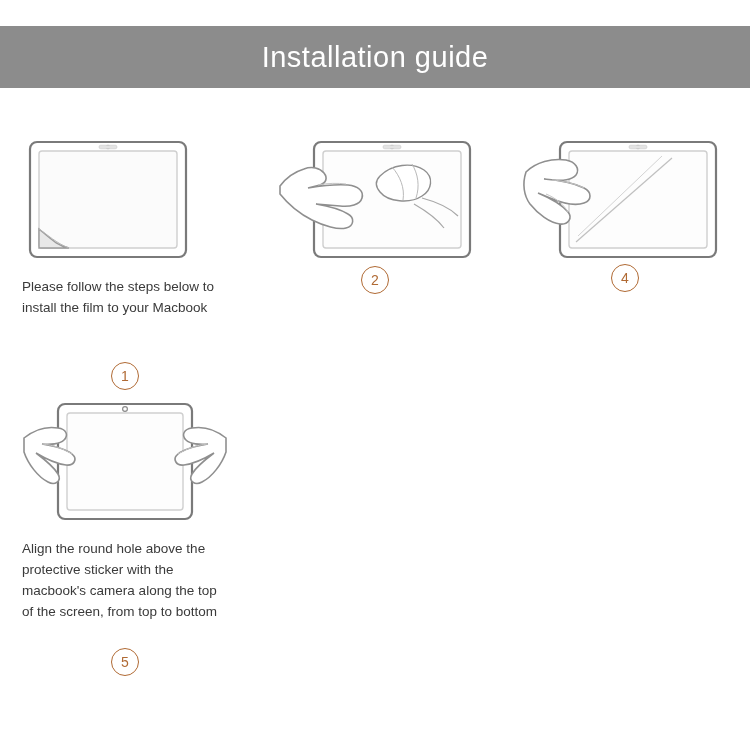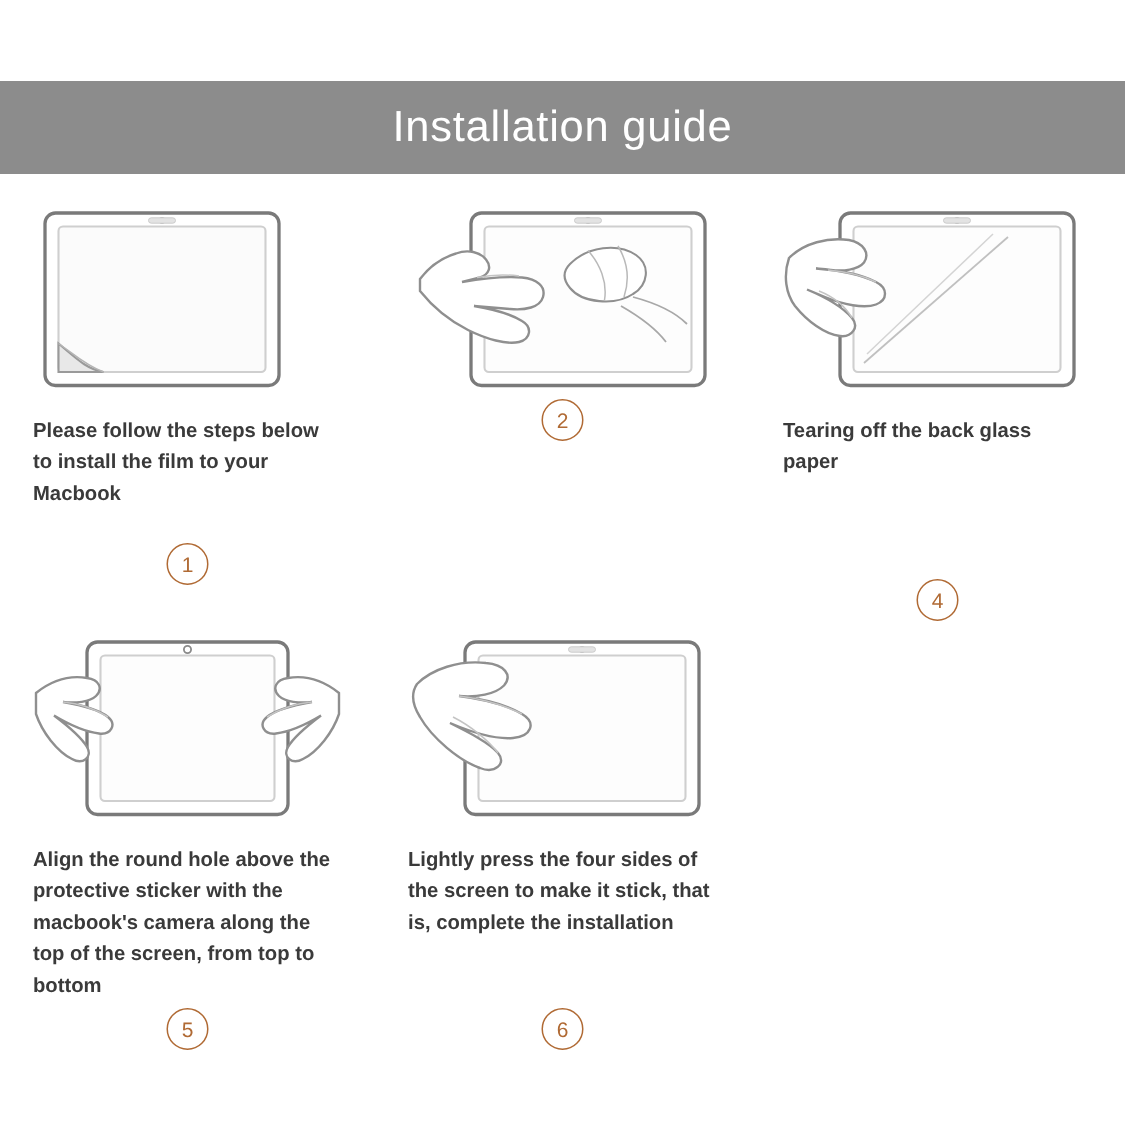--- a/index.html
+++ b/index.html
@@ -19,21 +19,21 @@
     position: relative;
     width: 750px;
     height: 750px;
     background: #ffffff;
   }
 
   
   .header {
     position: absolute;
     left: 0;
-    top: 54px;
+    top: 26px;
     width: 750px;
     height: 62px;
     background: #8c8c8c;
     display: flex;
     align-items: center;
     justify-content: center;
   }
   .header-title {
     color: #ffffff;
     font-size: 29px;
@@ -66,21 +66,20 @@
   }
 
   .caption {
     width: 100%;
     font-size: 13.5px;
     line-height: 21px;
     color: #3a3a3a;
     margin-top: 12px;
     text-align: left;
     min-height: 84px;
-    font-weight: bold;
   }
   .row2 .caption {
     min-height: 110px;
   }
 
   .num {
     width: 26px;
     height: 26px;
     border: 1.4px solid #b06a34;
     border-radius: 50%;
@@ -157,21 +156,20 @@
           <rect x="107" y="9.2" width="18" height="3.6" rx="1.8" fill="#e3e3e3" stroke="#c8c8c8" stroke-width="0.6"></rect>
 
           <path d="M54 106 L150 22" fill="none" stroke="#c0c0c0" stroke-width="1.2"></path>
           <path d="M56 100 L140 20" fill="none" stroke="#d4d4d4" stroke-width="1"></path>
 
           <path d="M4 36 C 14 26, 30 22, 44 24 C 54 26, 58 33, 54 39 C 50 44, 40 45, 32 44 L 22 43 C 36 44, 52 47, 62 52 C 70 56, 70 64, 62 67 C 54 70, 40 67, 28 62 L 16 57 C 28 62, 40 69, 46 76 C 51 82, 46 89, 38 88 C 28 87, 16 78, 8 68 C 2 60, 0 48, 4 36 Z" fill="#ffffff" stroke="#8f8f8f" stroke-width="1.6"></path>
           <path d="M30 44 C 42 45, 54 48, 62 52" fill="none" stroke="#c4c4c4" stroke-width="1"></path>
           <path d="M24 58 C 34 62, 42 69, 46 76" fill="none" stroke="#c4c4c4" stroke-width="1"></path>
         </svg>
       </div>
-      <div class="caption">Tearing off the back glass paper</div>
       <div class="num">4</div>
     </div>
 
     <div class="cell row2">
       <div class="illus">
         <svg width="206" height="128" viewBox="0 0 206 128">
           <rect x="36" y="6" width="134" height="115" rx="7" ry="7" fill="#ffffff" stroke="#7a7a7a" stroke-width="2.2"></rect>
           <rect x="45" y="15" width="116" height="97" rx="3" ry="3" fill="#fdfdfd" stroke="#cfcfcf" stroke-width="1.4"></rect>
           <circle cx="103" cy="11" r="2.4" fill="#ffffff" stroke="#8a8a8a" stroke-width="1.2"></circle>
 
@@ -179,31 +177,15 @@
           <path d="M20 46 C 32 47, 42 51, 50 56" fill="none" stroke="#c4c4c4" stroke-width="1"></path>
 
           <path d="M204 40 C 194 32, 182 28, 170 30 C 162 31, 159 37, 164 42 C 168 46, 178 47, 186 46 C 174 48, 162 51, 156 56 C 150 61, 154 68, 162 67 C 170 66, 182 61, 192 55 C 184 61, 174 69, 170 76 C 166 83, 173 88, 180 84 C 190 79, 200 66, 204 54 Z" fill="#ffffff" stroke="#8f8f8f" stroke-width="1.6"></path>
           <path d="M186 46 C 174 47, 164 51, 156 56" fill="none" stroke="#c4c4c4" stroke-width="1"></path>
         </svg>
       </div>
       <div class="caption">Align the round hole above the protective sticker with the macbook's camera along the top of the screen, from top to bottom</div>
       <div class="num">5</div>
     </div>
 
-    <div class="cell row2">
-      <div class="illus">
-        <svg width="206" height="128" viewBox="0 0 206 128">
-          <rect x="38" y="6" width="156" height="115" rx="7" ry="7" fill="#ffffff" stroke="#7a7a7a" stroke-width="2.2"></rect>
-          <rect x="47" y="15" width="138" height="97" rx="3" ry="3" fill="#fdfdfd" stroke="#cfcfcf" stroke-width="1.4"></rect>
-          <circle cx="116" cy="11" r="2.2" fill="#9a9a9a"></circle>
-          <rect x="107" y="9.2" width="18" height="3.6" rx="1.8" fill="#e3e3e3" stroke="#c8c8c8" stroke-width="0.6"></rect>
-
-          <path d="M6 34 C 16 24, 34 18, 52 20 C 64 21, 70 28, 64 35 C 58 41, 46 43, 34 42 C 50 44, 66 48, 76 54 C 86 60, 82 69, 70 70 C 58 71, 42 66, 28 60 C 40 66, 54 73, 60 80 C 66 87, 58 94, 48 90 C 34 85, 16 70, 8 56 C 3 48, 2 40, 6 34 Z" fill="#ffffff" stroke="#8f8f8f" stroke-width="1.6"></path>
-          <path d="M34 42 C 50 44, 64 48, 76 54" fill="none" stroke="#c4c4c4" stroke-width="1"></path>
-          <path d="M30 56 C 42 62, 54 72, 60 80" fill="none" stroke="#c4c4c4" stroke-width="1"></path>
-        </svg>
-      </div>
-      <div class="caption">Lightly press the four sides of the screen to make it stick, that is, complete the installation</div>
-      <div class="num">6</div>
-    </div>
 
   </div>
 </div>
 
 </body></html>

